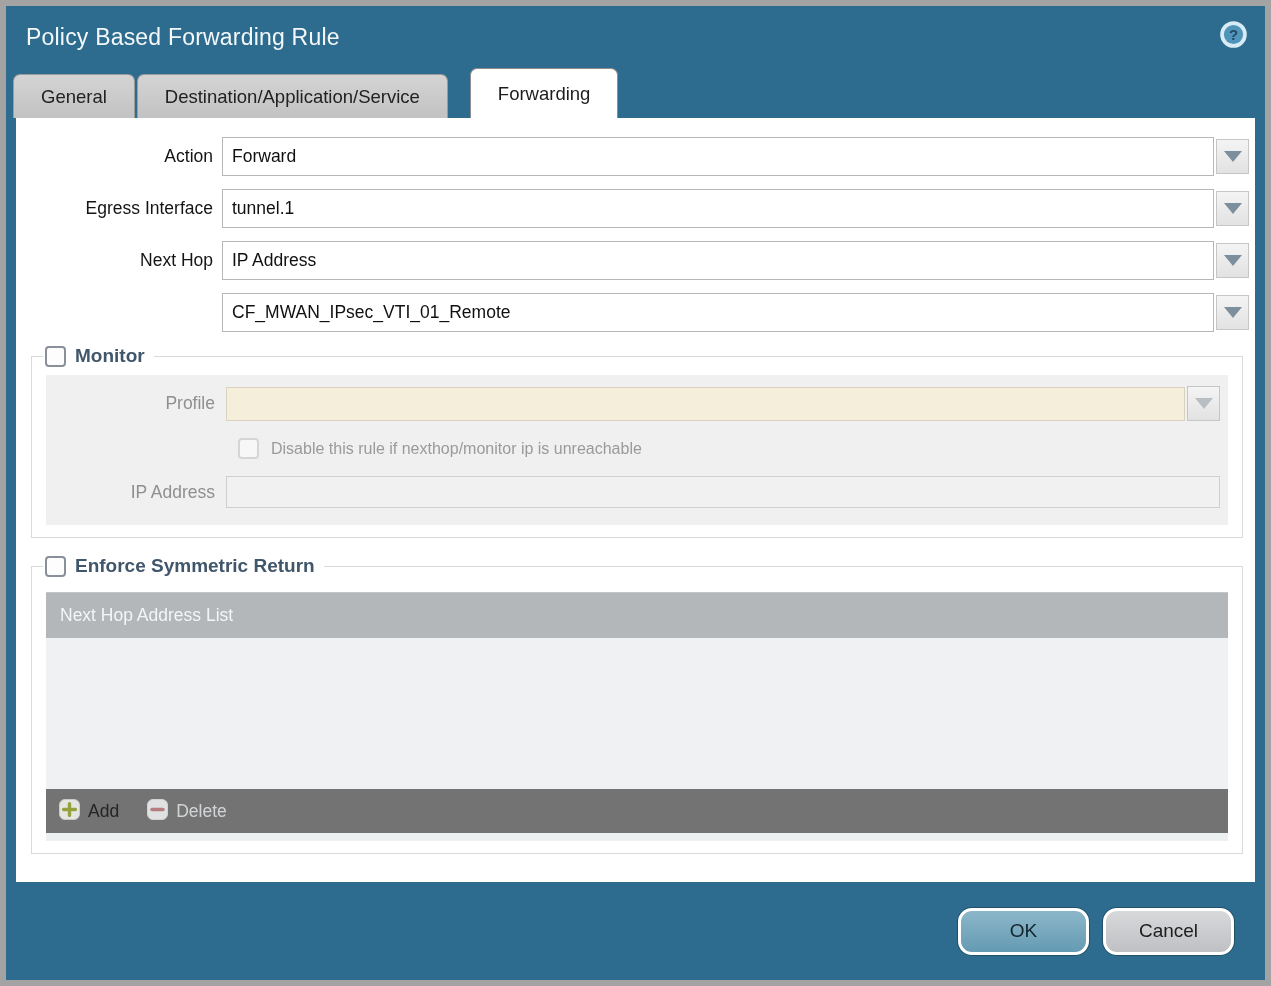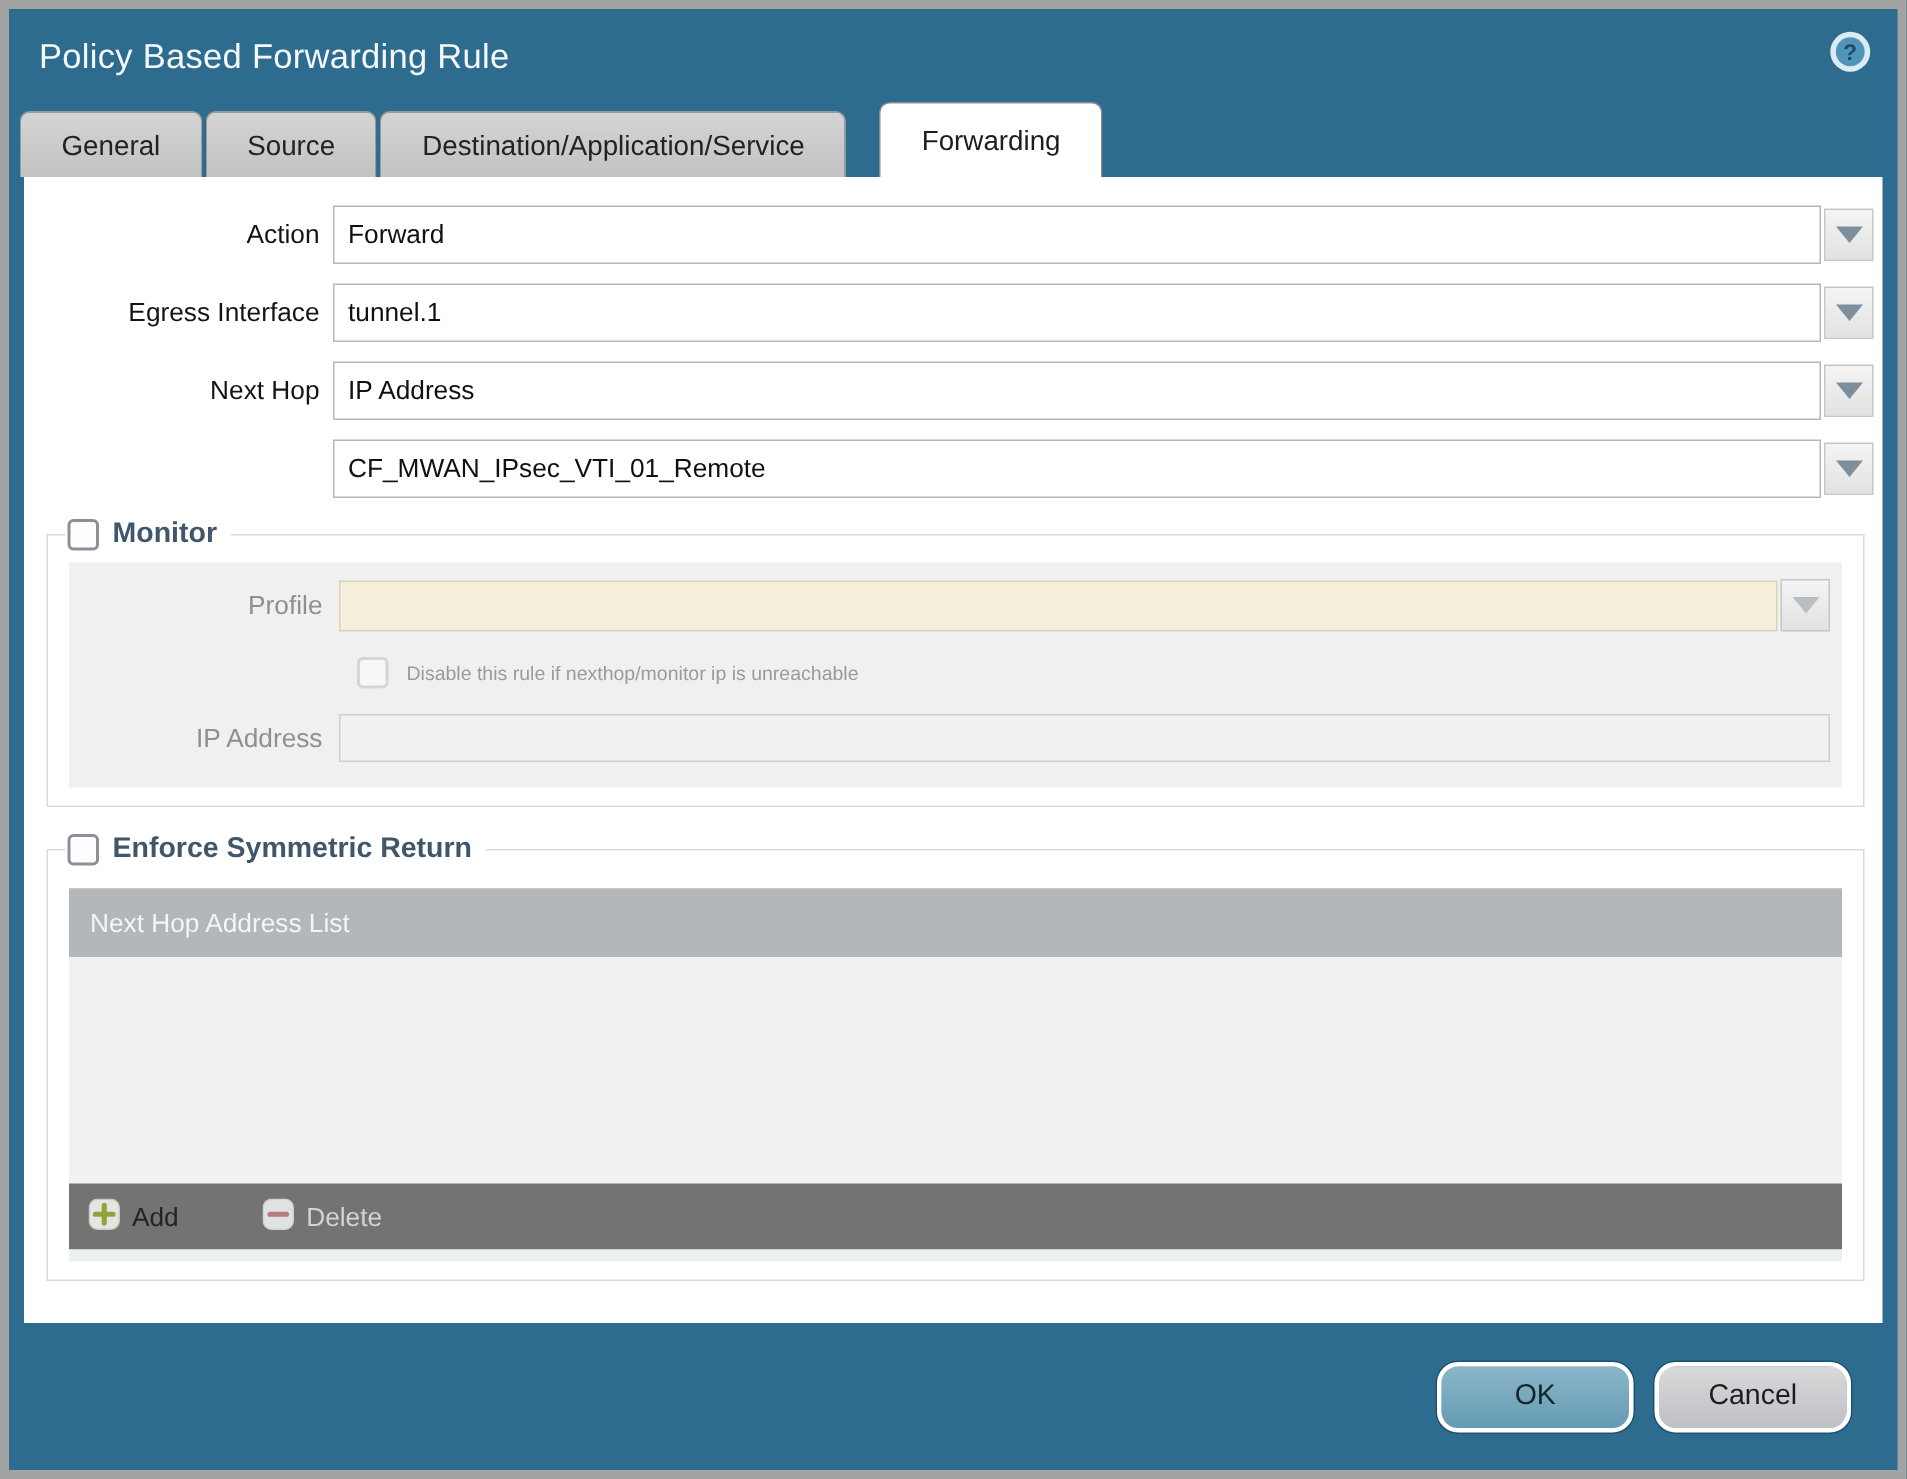--- a/index.html
+++ b/index.html
@@ -103,38 +103,38 @@
   }
   .input-disabled-beige {
     flex:1 1 auto; height:34px;
     background:#f5eedb; border:1px solid #d9d2bd;
   }
   .input-disabled-gray {
     flex:1 1 auto; height:32px;
     background:#f1f1f1; border:1px solid #cfcfcf;
   }
   .cbrow { display:flex; align-items:center; gap:12px; margin:17px 0 17px 192px; }
-  .cbrow .cblabel { font-size:13px; color:#9a9a9a; }
+  .cbrow .cblabel { font-size:16px; color:#9a9a9a; }
 
   
   .nh-table { margin:13px 14px 0 14px; }
   .nh-head {
     background:#b3b7ba; border-top:1px solid #c3c7ca;
     color:#f3f5f6; font-size:17.5px; padding:12px 14px;
   }
   .nh-body { height:151px; background:#f0f1f2; }
   .nh-foot {
     background:#737373; height:44px;
     display:flex; align-items:center; gap:28px; padding:0 13px;
   }
   .nh-strip { height:8px; background:#edf0f1; }
   .tbl-btn { display:flex; align-items:center; gap:8px; cursor:pointer; background:none; border:none; font-family:"Liberation Sans",sans-serif; }
   .tbl-btn .lbl { font-size:17.5px; }
   .tbl-btn.add .lbl { color:#242424; }
-  .tbl-btn.del { cursor:default;margin-left:28px; }
+  .tbl-btn.del { cursor:default; }
   .tbl-btn.del .lbl { color:#d2d5d6; }
 
   
   .footer {
     flex:0 0 98px;
     display:flex; align-items:center; justify-content:flex-end;
     gap:14px; padding-right:31px;
   }
   .footer-btn {
     min-width:131px; height:47px;
@@ -158,21 +158,20 @@
   <span class="help-btn">
     <svg width="29" height="29" viewBox="0 0 29 29">
       <circle cx="14.5" cy="14.5" r="13.3" fill="#d9ebf5"></circle>
       <circle cx="14.5" cy="14.5" r="9.6" fill="#5094ba"></circle>
       <text x="14.5" y="20" text-anchor="middle" font-size="15" font-weight="bold" fill="#1f4a63" font-family="Liberation Sans, sans-serif">?</text>
     </svg>
   </span>
 
   <div class="tabbar">
     <div class="tab">General</div>
-    <div class="tab">Source</div>
     <div class="tab">Destination/Application/Service</div>
     <div class="tab active">Forwarding</div>
   </div>
 
   <div class="content">
 
     <div class="form-row">
       <div class="form-label">Action</div>
       <div class="combo">
         <input type="text" value="Forward" style="">

